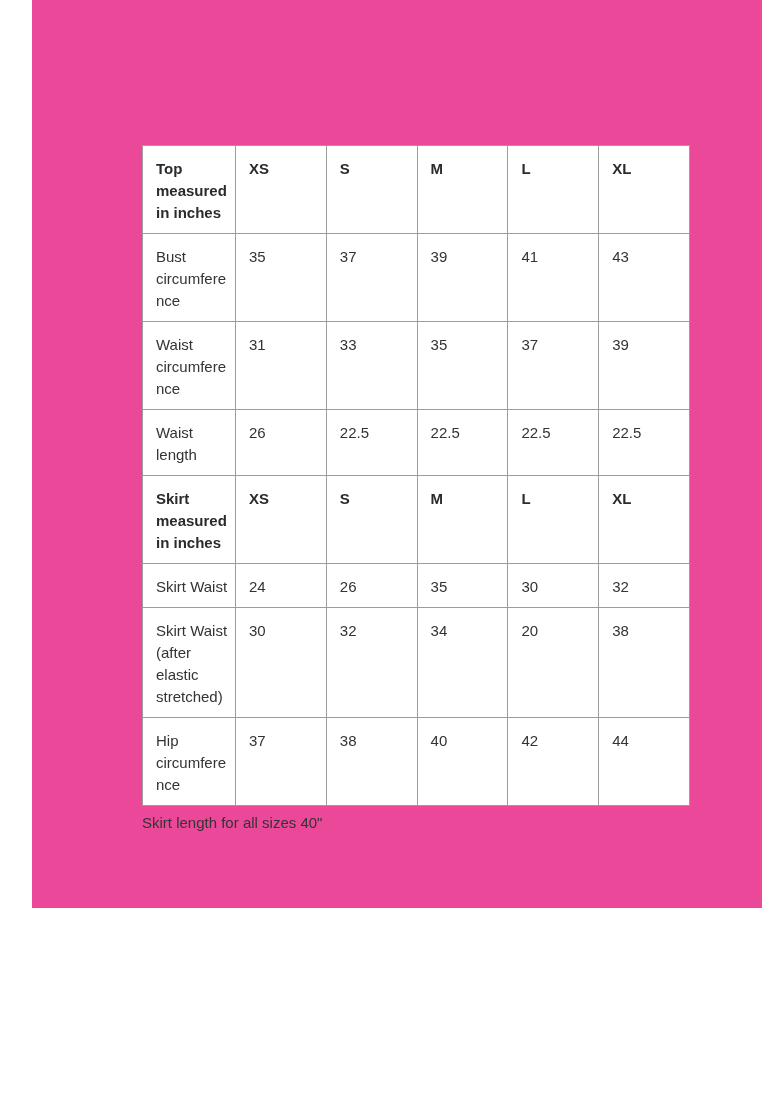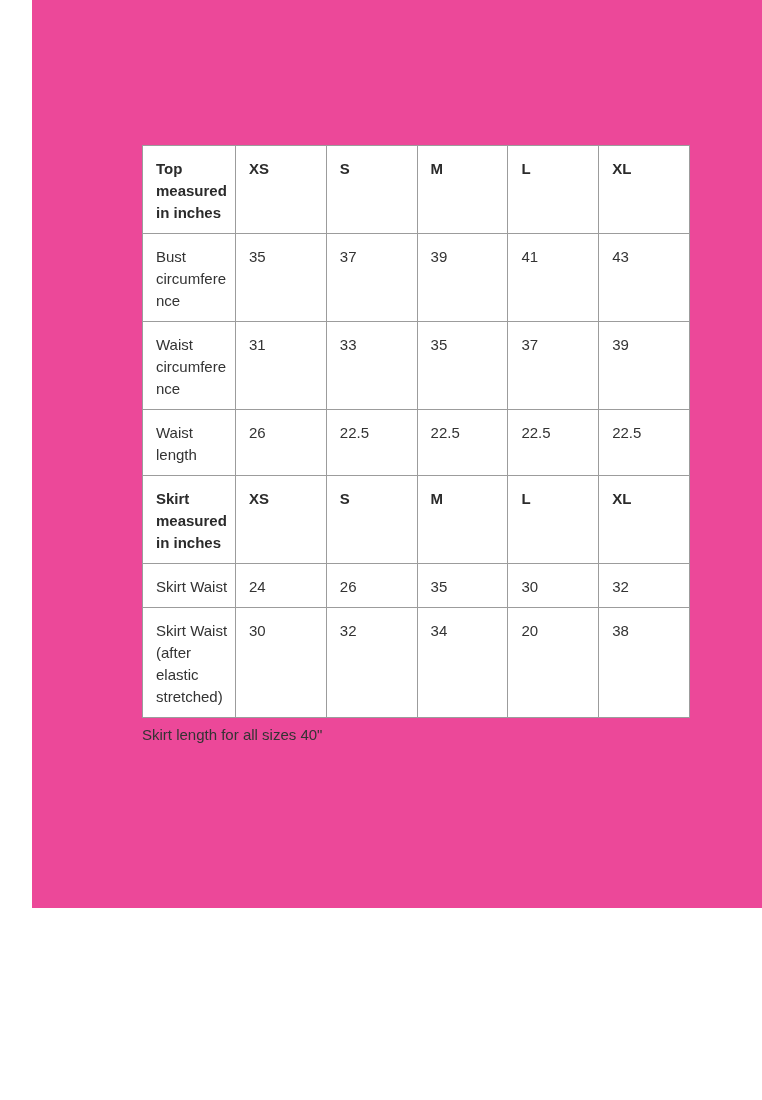--- a/index.html
+++ b/index.html
@@ -120,19 +120,27 @@
           <td>32</td>
         </tr>
         <tr>
           <td>Skirt Waist (after elastic stretched)</td>
           <td>30</td>
           <td>32</td>
           <td>34</td>
           <td>20</td>
           <td>38</td>
         </tr>
+        <tr>
+          <td>Hip circumference</td>
+          <td>37</td>
+          <td>38</td>
+          <td>40</td>
+          <td>42</td>
+          <td>44</td>
+        </tr>
       </tbody>
     </table>
 
     <div class="footnote">Skirt length for all sizes 40"</div>
 
   </div>
 </div>
 
 </body></html>

